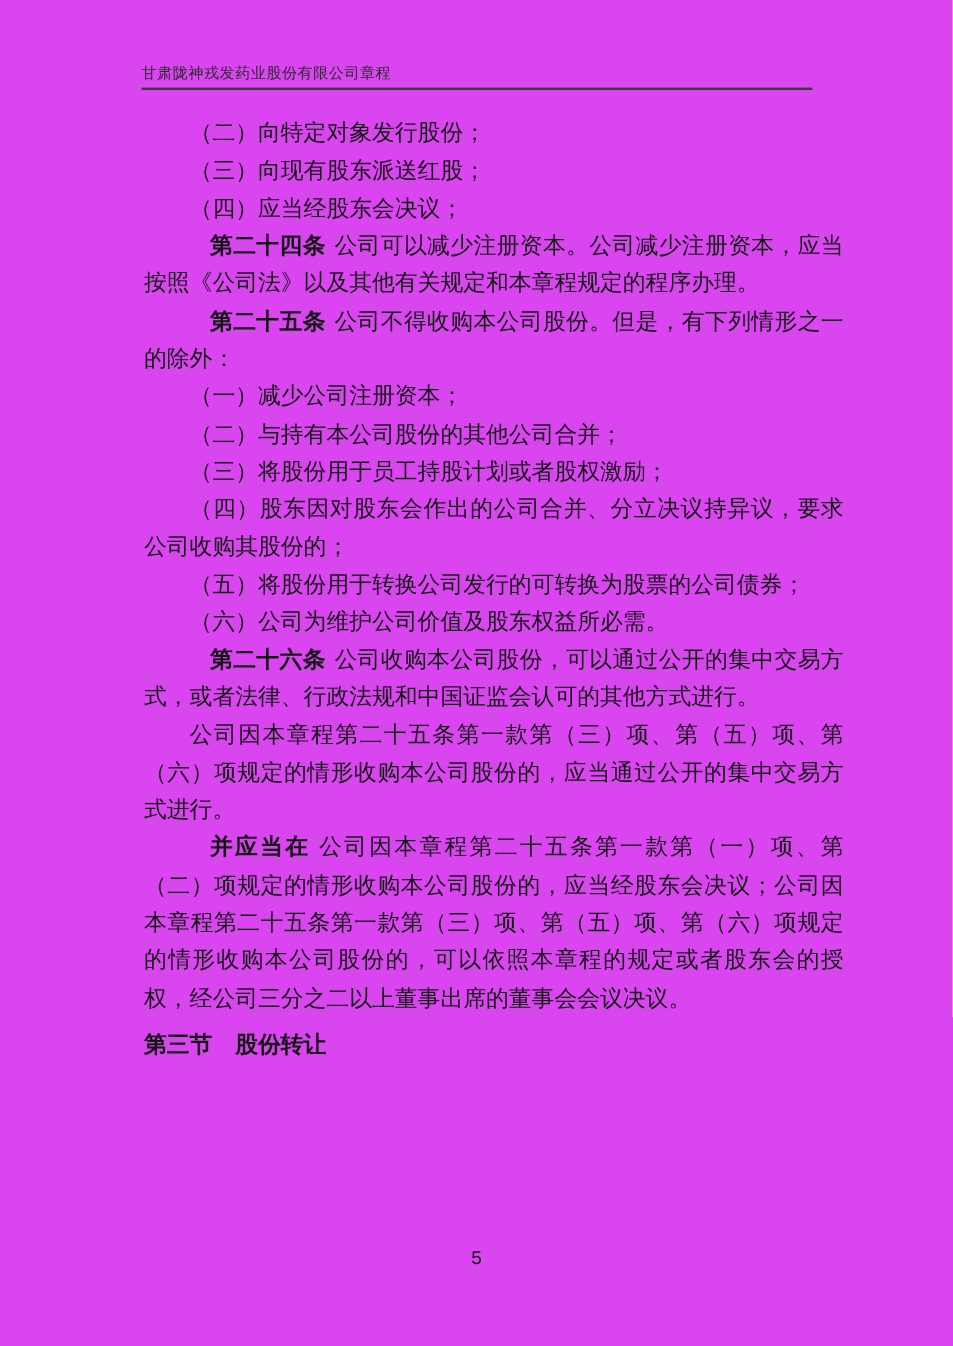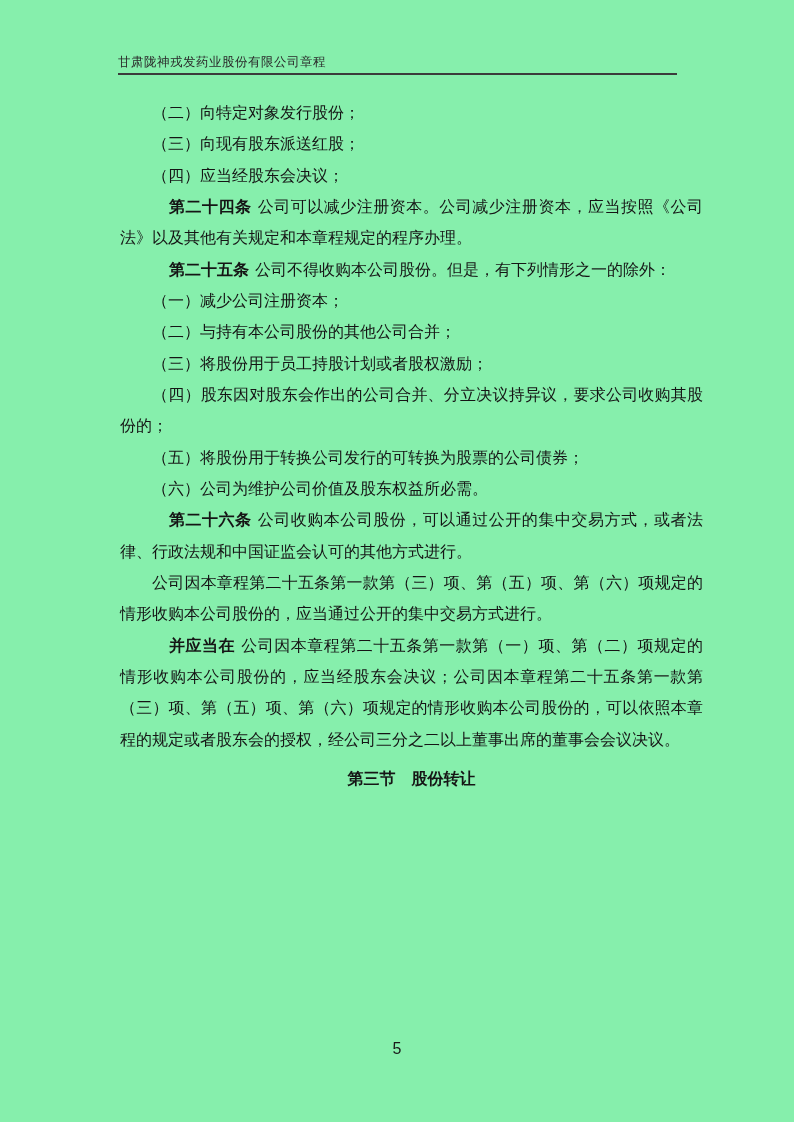--- a/index.html
+++ b/index.html
@@ -4,54 +4,54 @@
 <style>
   html, body {
     margin: 0;
     padding: 0;
     background: #ffffff;
   }
   .page {
     position: relative;
     width: 794px;
     height: 1122px;
-    background: #86efac;
+    background: #d946ef;
     overflow: hidden;
-    font-family: Liberation Sans, sans-serif;
+    font-family: Liberation Mono, monospace;
     color: #151515;
   }
   .page-header {
     position: absolute;
     left: 118px;
     top: 55px;
     width: 559px;
     height: 16px;
     line-height: 15px;
     font-size: 12.5px;
     letter-spacing: 0.5px;
     border-bottom: 2px solid #3b3b3b;
     padding-bottom: 2px;
     color: #2a2a2a;
   }
   .doc-body {
     position: absolute;
     left: 120px;
     top: 97px;
     width: 583px;
-    font-size: 16px;
+    font-size: 19px;
     line-height: 31.33px;
     text-align: justify;
   }
   .doc-body p {
     margin: 0;
     padding: 0;
     text-indent: 2em;
   }
   .doc-body p.section-title {
-    text-align: center;
+    text-align: left;
     text-indent: 0;
     font-weight: bold;
     margin-top: 8px;
   }
   .article-lead {
     font-weight: bold;
     margin-right: 0.38em;
     margin-left: 17px;
   }
   .page-footer {

